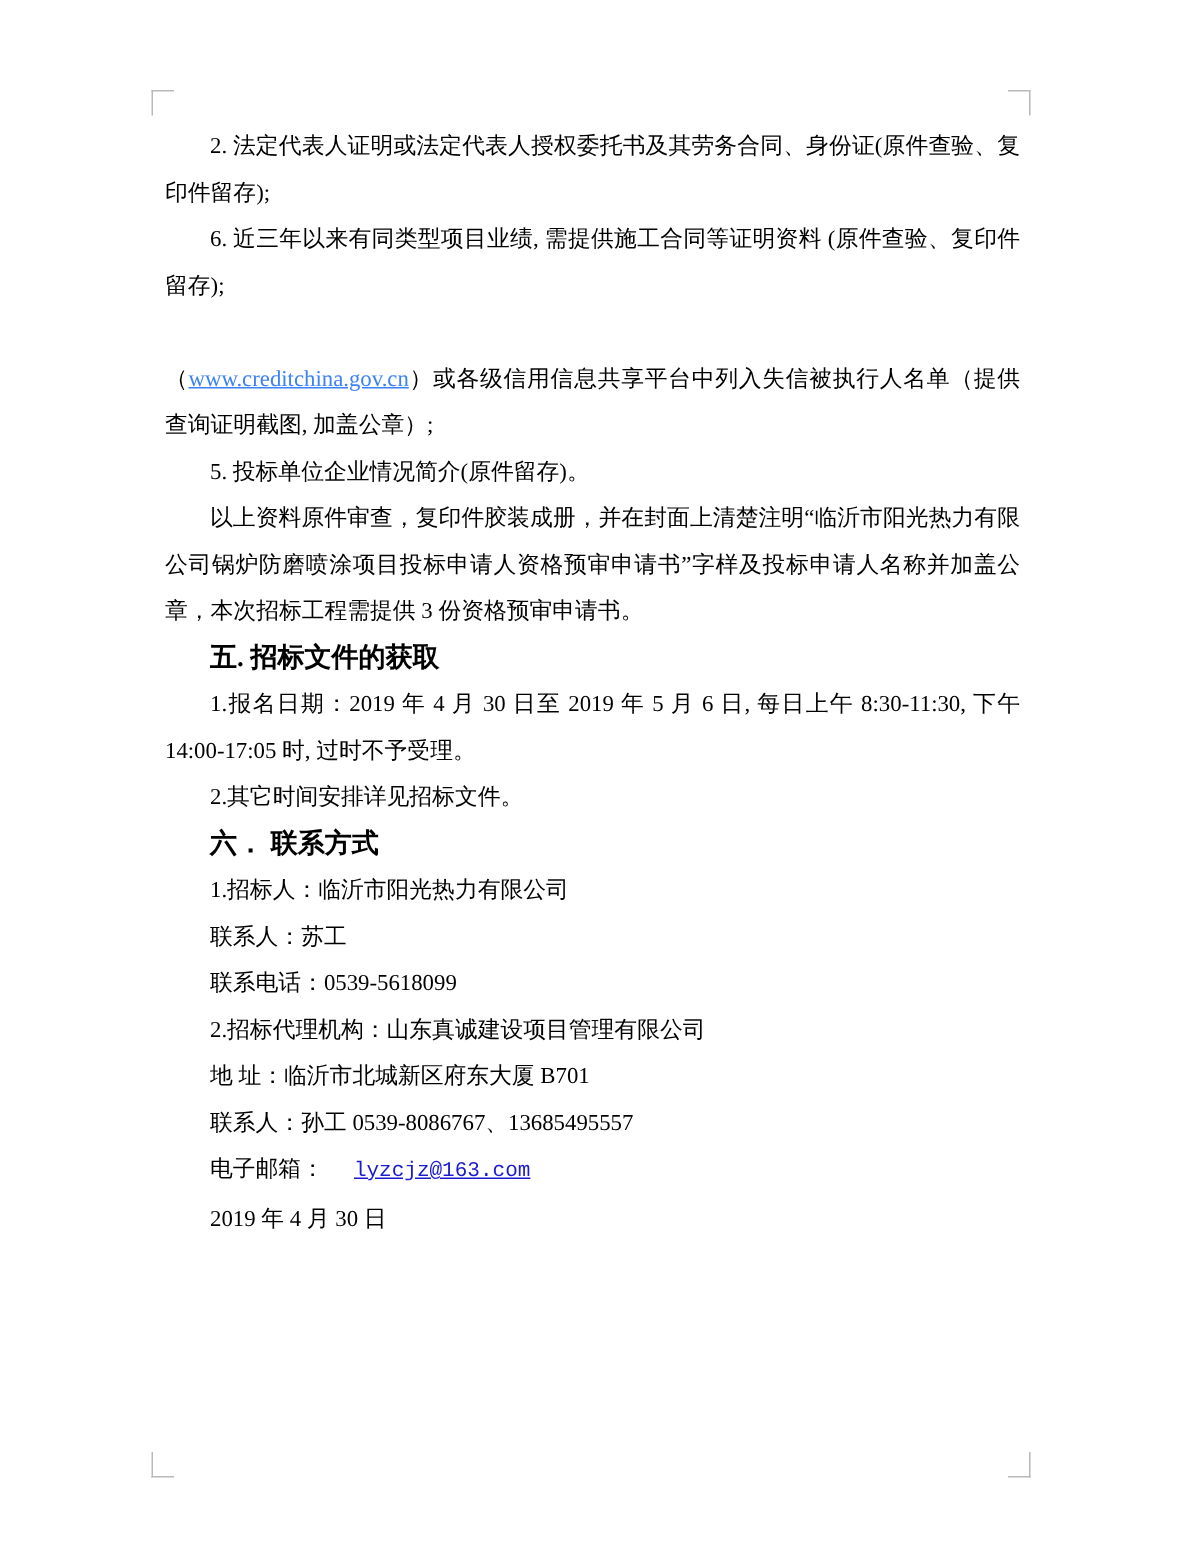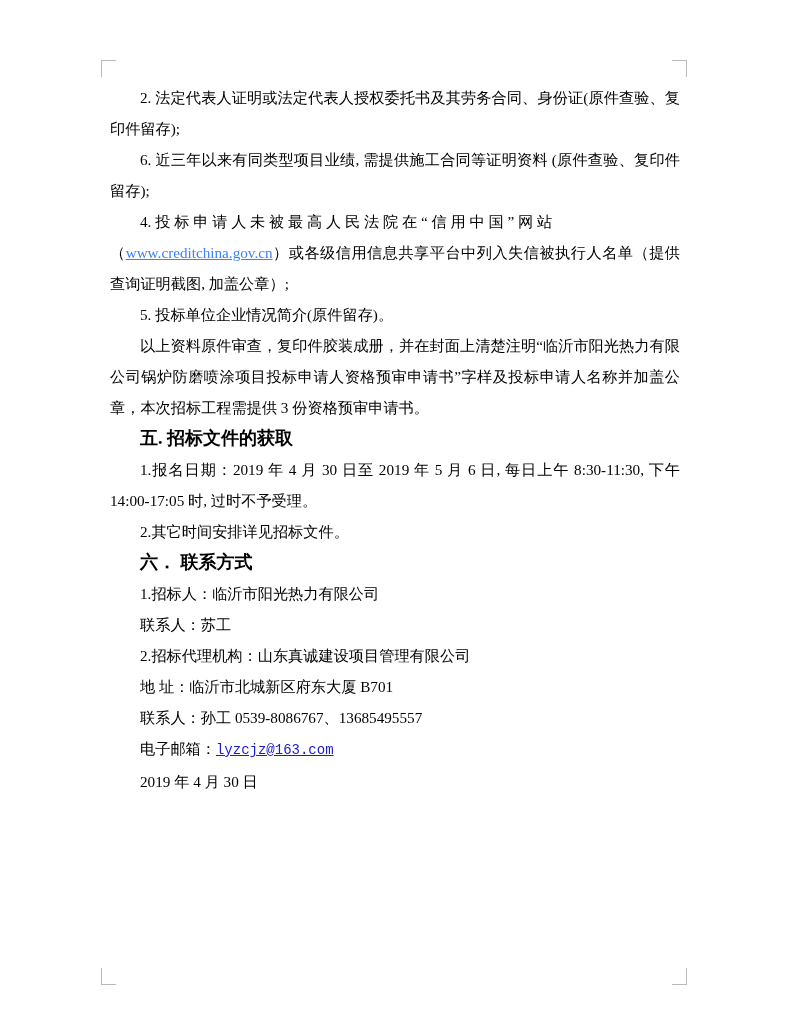--- a/index.html
+++ b/index.html
@@ -56,56 +56,58 @@
   }
   .link-wavy {
     color: #3b82f6;
     text-decoration: underline;
   }
   .mono-link {
     color: #1a1ad0;
     font-family: "Liberation Mono", "DejaVu Sans Mono", monospace;
     font-size: 14px;
     text-decoration: underline;
+    margin-left: 20px;
   }
 </style>
 </head>
 <body>
 
 <div class="page">
   <div class="mark tl"></div>
   <div class="mark tr"></div>
   <div class="mark bl"></div>
   <div class="mark br"></div>
 
   <div class="content">
 
     <p class="indent">2. 法定代表人证明或法定代表人授权委托书及其劳务合同、身份证(原件查验、复印件留存);</p>
 
     <p class="indent">6. 近三年以来有同类型项目业绩, 需提供施工合同等证明资料 (原件查验、复印件留存);</p>
 
-    <p class="indent"><span>4. 投 标 申 请 人 未 被 最 高 人 民 法 院 在 “ 信 用 中 国 ” 网 站</span><br><span>（</span><span class="link-wavy">www.creditchina.gov.cn</span><span>）或各级信用信息共享平台中列入失信被执行人名单（提供查询证明截图, 加盖公章）;</span></p>
+    <p class="indent"><br><span>（</span><span class="link-wavy">www.creditchina.gov.cn</span><span>）或各级信用信息共享平台中列入失信被执行人名单（提供查询证明截图, 加盖公章）;</span></p>
 
     <p class="indent">5. 投标单位企业情况简介(原件留存)。</p>
 
     <p class="indent bold">以上资料原件审查，复印件胶装成册，并在封面上清楚注明“临沂市阳光热力有限公司锅炉防磨喷涂项目投标申请人资格预审申请书”字样及投标申请人名称并加盖公章，本次招标工程需提供 3 份资格预审申请书。</p>
 
 
     <p class="indent bold-head">五. 招标文件的获取</p>
 
     <p class="indent">1.报名日期：2019 年 4 月 30 日至 2019 年 5 月 6 日, 每日上午 8:30-11:30, 下午 14:00-17:05 时, 过时不予受理。</p>
 
     <p class="indent">2.其它时间安排详见招标文件。</p>
 
     <p class="indent bold-head">六．  联系方式</p>
 
     <p class="indent">1.招标人：临沂市阳光热力有限公司</p>
 
     <p class="indent">联系人：苏工</p>
 
+    <p class="indent">联系电话：0539-5618099</p>
 
     <p class="indent">2.招标代理机构：山东真诚建设项目管理有限公司</p>
 
     <p class="indent">地   址：临沂市北城新区府东大厦 B701</p>
 
     <p class="indent">联系人：孙工 0539-8086767、13685495557</p>
 
     <p class="indent"><span>电子邮箱：</span><span class="mono-link">lyzcjz@163.com</span></p>
 
     <p class="indent">2019 年 4 月 30 日</p>

